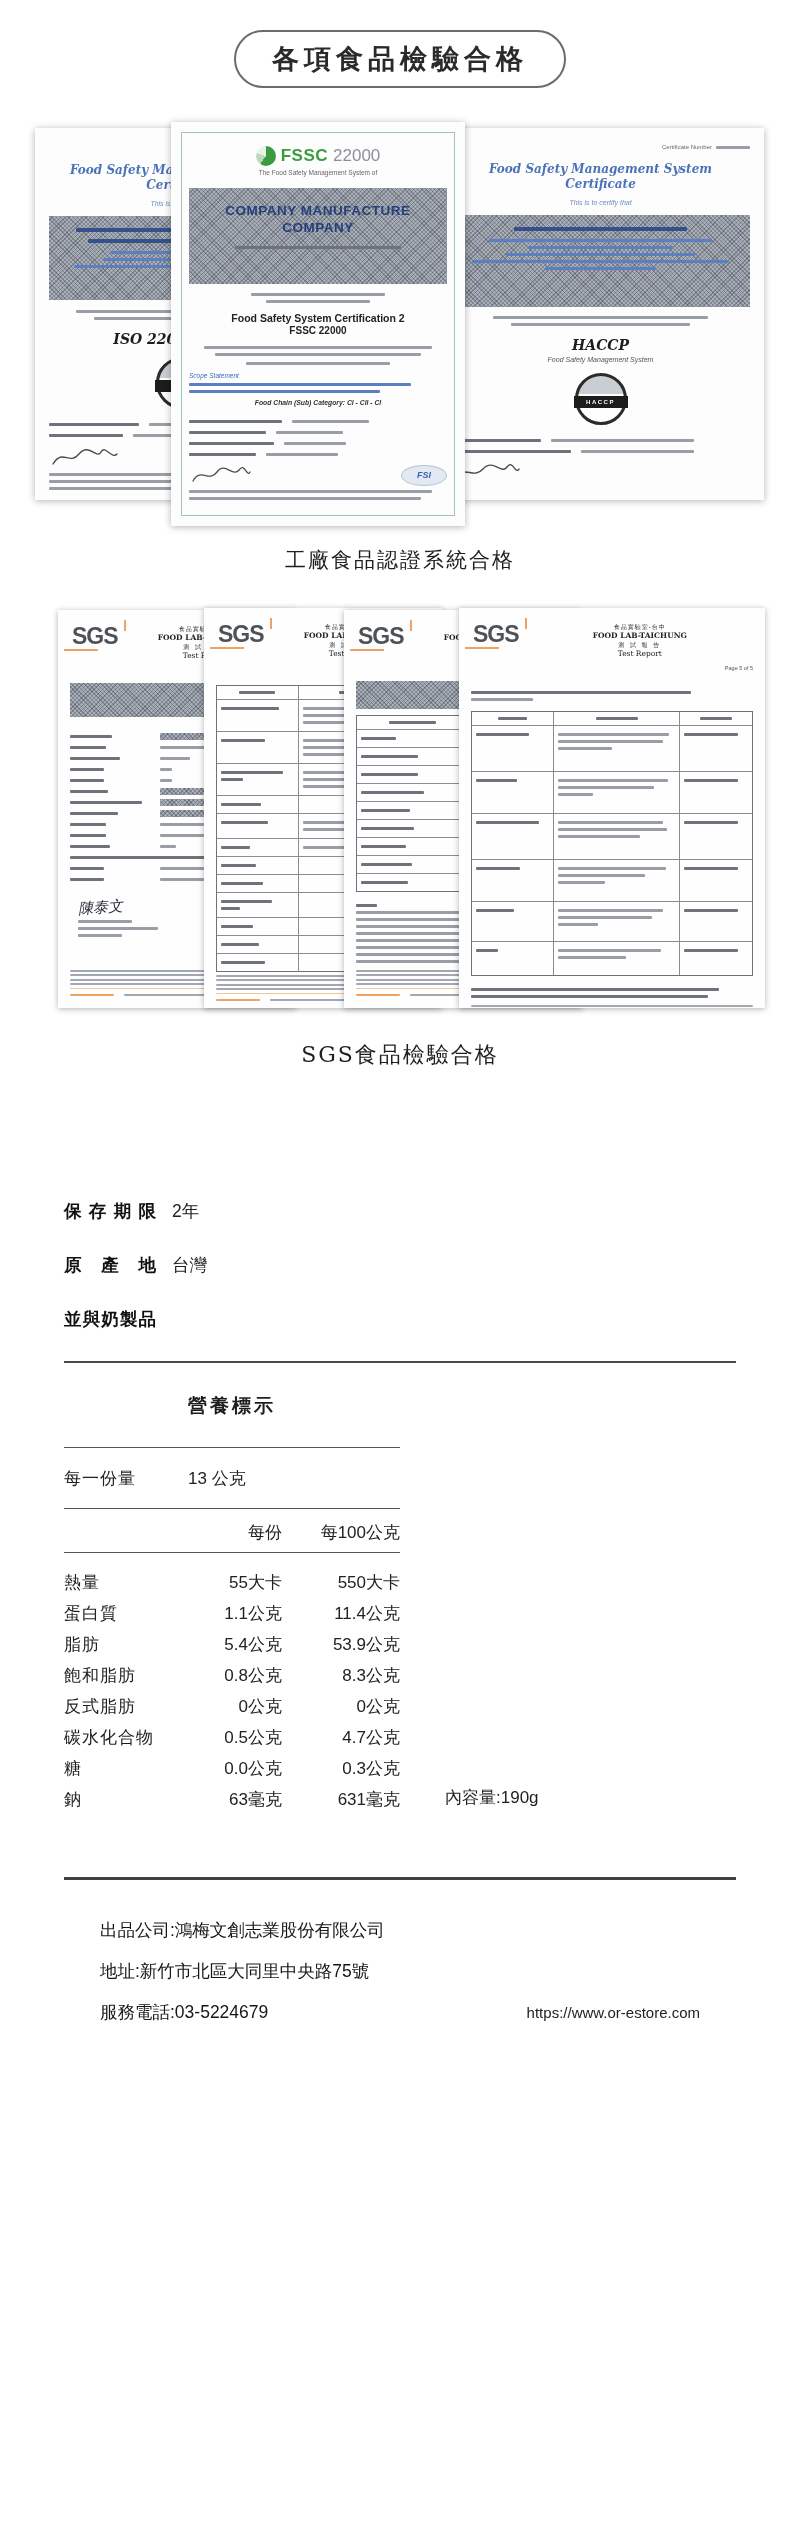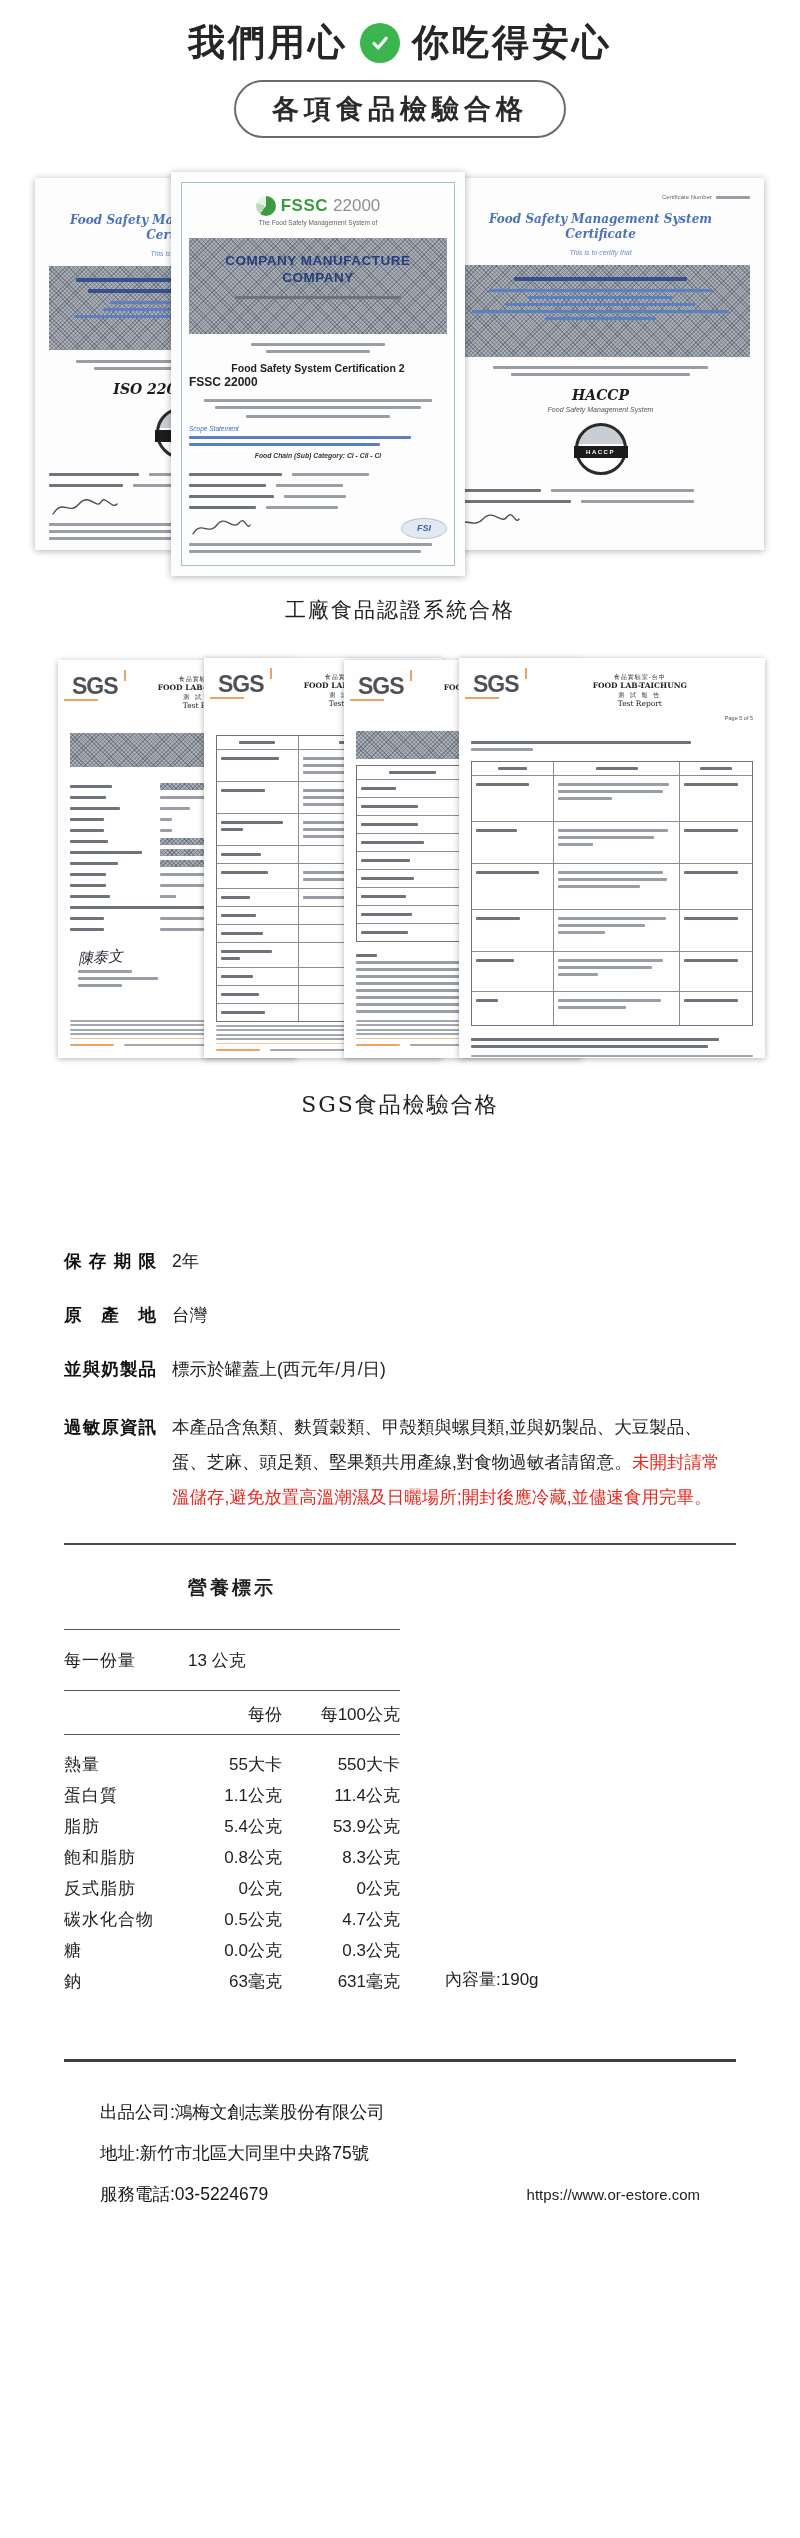--- a/index.html
+++ b/index.html
@@ -41,21 +41,21 @@
   .lrow .tl { flex:0 0 auto; }
   .sigrow { display:flex; align-items:center; justify-content:space-between; margin-top:4px; }
   .fsi { width:46px; height:21px; border-radius:50%; background:#e3e9f2; border:1px solid #b7c3d8; color:#3a62b0; font-style:italic; font-weight:bold; font-size:9px; display:flex; align-items:center; justify-content:center; }
   .fssc-row { display:flex; align-items:center; justify-content:center; gap:5px; margin-top:2px; }
   .fssc-ball { width:20px; height:20px; border-radius:50%; background:conic-gradient(#3d9b3f 0 60%, #bcd9bd 60% 80%, #e8f2e8 80% 100%); }
   .fssc-txt { color:#3d9b3f; font-weight:800; font-size:17px; letter-spacing:.5px; }
   .fssc-num { color:#8b9097; font-size:17px; font-weight:400; }
   .fssc-sub { text-align:center; font-size:6.5px; color:#666; margin-top:3px; }
   .sancci { text-align:center; color:#253f7d; font-weight:800; font-size:13.5px; line-height:17px; letter-spacing:.5px; padding-top:6px; }
   .fssc-standard { text-align:center; font-weight:bold; color:#222; font-size:10.5px; margin-top:9px; line-height:13px; }
-  .fssc-standard2 { text-align:left; font-weight:bold; color:#222; font-size:12px; }
+  .fssc-standard2 { text-align:center; font-weight:bold; color:#222; font-size:10px; }
   .scope-line { color:#3a6ec0; font-size:6.5px; font-style:italic; margin-top:7px; }
   .cat-line { color:#333; font-size:6.8px; font-style:italic; font-weight:bold; text-align:center; margin-top:6px; }
   .cert-no { display:flex; justify-content:flex-end; align-items:center; gap:4px; font-size:6px; color:#666; }
 
   .cap { text-align:center; font-size:21px; color:#1f1f1f; letter-spacing:2px; }
   .cap1 { margin-top:20px; }
   .cap2 { margin-top:30px; font-size:22px; }
 
   
   .sgsrow { position:relative; height:402px; margin-top:34px; }
@@ -122,29 +122,20 @@
   .fdivider { border-top:3px solid #3f3f3f; margin:62px 64px 0; }
   .footer { margin:30px 100px 0; font-size:17.5px; line-height:41px; color:#161616; }
   .frow { display:flex; justify-content:space-between; align-items:baseline; }
   .site { font-size:15px; color:#222; }
 </style>
 </head>
 <body>
 
 <div class="page">
 
-  <div class="title serif">
-    <span>我們用心</span>
-    <span class="check">
-        <svg viewBox="0 0 24 24">
-          <path d="M6 12.5l4.2 4.3 8-9.5" fill="none" stroke="#fff" stroke-width="3.2" stroke-linecap="round" stroke-linejoin="round"></path>
-        </svg>
-      </span>
-    <span>你吃得安心</span>
-  </div>
   <div class="badge-wrap">
     <span class="badge serif">各項食品檢驗合格</span>
   </div>
 
   <div class="certs">
 
     <div class="certpage cert1">
       <div class="tl" style="width:70px;margin-left:auto"></div>
       <div class="cert-head serif">
         <div>Food Safety Management System</div>
@@ -728,25 +719,20 @@
     <div class="irow">
       <span class="ilabel">保存期限</span>
       <span class="ivalue">2年</span>
     </div>
     <div class="irow">
       <span class="ilabel">原產地</span>
       <span class="ivalue">台灣</span>
     </div>
     <div class="irow">
       <span class="ilabel">並與奶製品</span>
-      <span class="ivalue">標示於罐蓋上(西元年/月/日)</span>
-    </div>
-    <div class="irow allergen">
-      <span class="ilabel">過敏原資訊</span>
-      <span class="ivalue"><span>本產品含魚類、麩質穀類、甲殼類與螺貝類,並與奶製品、大豆製品、蛋、芝麻、頭足類、堅果類共用產線,對食物過敏者請留意。</span><span class="warn">未開封請常溫儲存,避免放置高溫潮濕及日曬場所;開封後應冷藏,並儘速食用完畢。</span></span>
     </div>
   </div>
 
   <div class="divider"></div>
 
   <div class="lower">
     <div class="ncol">
       <div class="ntitle">營養標示</div>
       <div class="nline nl1"></div>
       <div class="nserv">

